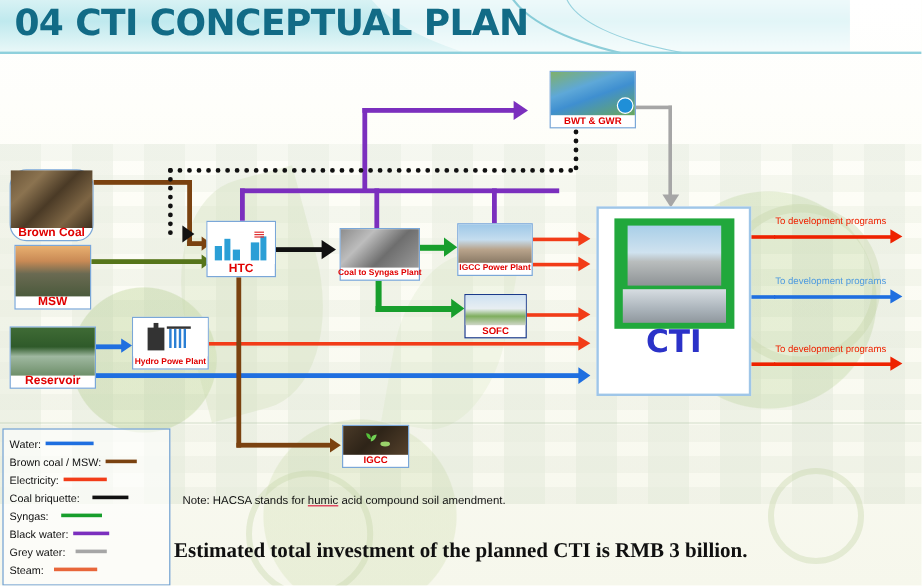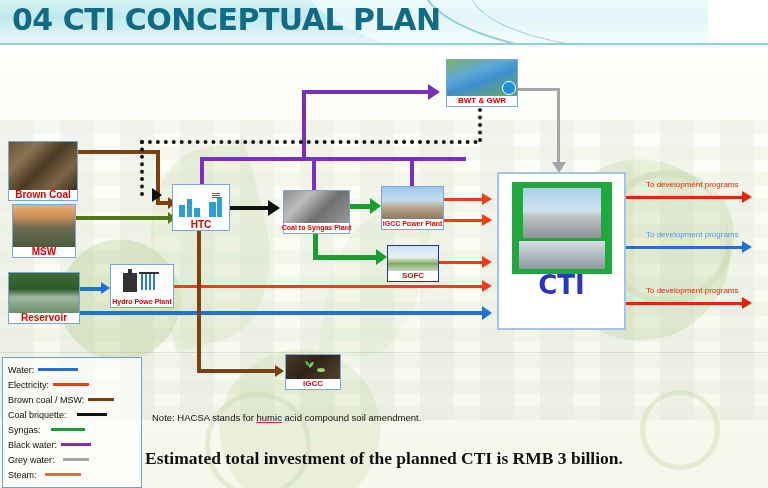--- a/index.html
+++ b/index.html
@@ -126,21 +126,21 @@
   <div class="ah" style="left:552px;top:162px;border-left:7px solid transparent;border-right:7px solid transparent;border-top:11px solid #a6a6a6;"></div>
 
   <div class="ln" style="left:444px;top:198px;width:40px;height:3px;background:#f23c18;"></div>
   <div class="ah" style="left:482px;top:193px;border-top:6px solid transparent;border-bottom:6px solid transparent;border-left:10px solid #f23c18;"></div>
   <div class="ln" style="left:444px;top:219px;width:40px;height:3px;background:#f23c18;"></div>
   <div class="ah" style="left:482px;top:214px;border-top:6px solid transparent;border-bottom:6px solid transparent;border-left:10px solid #f23c18;"></div>
 
   <div class="ln" style="left:439px;top:261px;width:45px;height:3px;background:#f23c18;"></div>
   <div class="ah" style="left:482px;top:256px;border-top:6px solid transparent;border-bottom:6px solid transparent;border-left:10px solid #f23c18;"></div>
 
-  <div class="node big-cap" style="left:8px;top:141px;width:70px;height:60px;">
+  <div class="node big-cap" style="left:8px;top:141px;width:70px;height:60px;border-radius:14px;">
     <div class="thumb" style="background:linear-gradient(135deg,#6b5538 0%,#8b7350 25%,#4a3a26 50%,#7d6544 75%,#3d2f1e 100%);"></div>
     <div class="cap" style="font-size:10px;">Brown Coal</div>
   </div>
 
   <div class="node" style="left:12px;top:204px;width:64px;height:54px;">
     <div class="thumb" style="background:linear-gradient(180deg,#e8b070 0%,#c98a55 30%,#6a6a52 55%,#4b5a3c 100%);"></div>
     <div class="cap" style="font-size:10px;">MSW</div>
   </div>
 
   <div class="node" style="left:8px;top:272px;width:72px;height:52px;">
@@ -193,21 +193,21 @@
   <div class="node" style="left:381px;top:186px;width:63px;height:44px;">
     <div class="thumb" style="background:linear-gradient(180deg,#9ec8e8 0%,#c5ddef 40%,#b9a48c 65%,#8a7a66 100%);"></div>
     <div class="cap" style="font-size:7px;">IGCC Power Plant</div>
   </div>
 
   <div class="node" style="left:387px;top:245px;width:52px;height:37px;border-color:#1a3a8a;">
     <div class="thumb" style="background:linear-gradient(180deg,#cfe2f2 0%,#e8eef2 45%,#7fae5e 70%,#cfd6c8 100%);"></div>
     <div class="cap" style="font-size:8px;">SOFC</div>
   </div>
 
-  <div class="node" style="left:446px;top:59px;width:72px;height:48px;">
+  <div class="node" style="left:458px;top:59px;width:72px;height:48px;">
     <div class="thumb" style="background:linear-gradient(160deg,#7fb06a 0%,#5ea8d8 35%,#3f8fd0 55%,#6aa85c 100%);position:relative;">
       <div style="position:absolute;right:1px;bottom:1px;width:12px;height:12px;border-radius:50%;background:#1f8fd8;border:1px solid #fff;"></div>
     </div>
     <div class="cap" style="font-size:8px;">BWT &amp; GWR</div>
   </div>
 
   <div class="node" style="left:285px;top:354px;width:56px;height:36px;">
     <div class="thumb" style="background:linear-gradient(135deg,#4a3a28 0%,#2e2418 45%,#55412c 100%);display:flex;align-items:center;justify-content:center;">
       <svg width="26" height="18" viewBox="0 0 26 18">
         <path d="M9 17 L9 7 Q9 3 5 3 Q6 8 9 8 Z" fill="#55c03a"></path>
@@ -241,28 +241,28 @@
   <div class="ln" style="left:626px;top:196px;width:20px;height:3px;background:#ee2200;"></div>
   <div class="ln" style="left:626px;top:246px;width:20px;height:3px;background:#1f6fe0;"></div>
   <div class="ln" style="left:626px;top:302px;width:20px;height:3px;background:#ee2200;"></div>
 
   <div class="legend">
     <div class="row">
         <span>Water:</span>
         <i class="swatch" style="width:40px;background:#1f6fe0;"></i>
       </div>
     <div class="row">
+        <span>Brown coal / MSW:</span>
+        <i class="swatch" style="width:26px;background:#7a4210;"></i>
+      </div>
+    <div class="row">
         <span>Electricity:</span>
         <i class="swatch" style="width:36px;background:#f23c18;"></i>
       </div>
     <div class="row">
-        <span>Brown coal / MSW:</span>
-        <i class="swatch" style="width:26px;background:#7a4210;"></i>
-      </div>
-    <div class="row">
         <span>Coal briquette:</span>
         <i class="swatch" style="width:30px;margin-left:10px;background:#111;"></i>
       </div>
     <div class="row">
         <span>Syngas:</span>
         <i class="swatch" style="width:34px;margin-left:10px;background:#179e2c;"></i>
       </div>
     <div class="row">
         <span>Black water:</span>
         <i class="swatch" style="width:30px;background:#7b2fbe;"></i>

